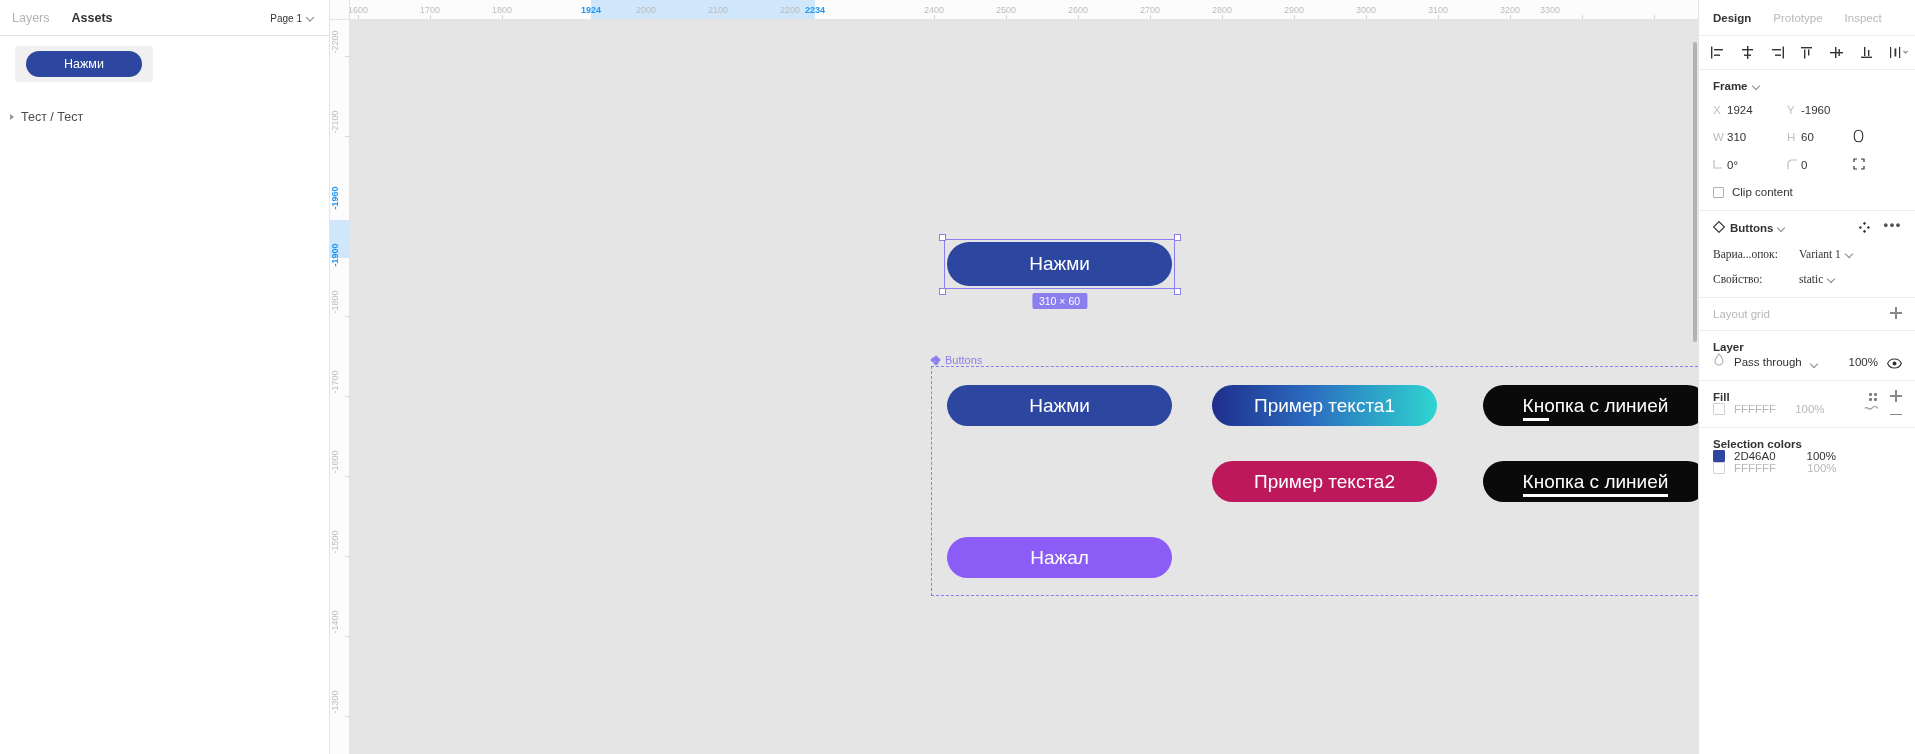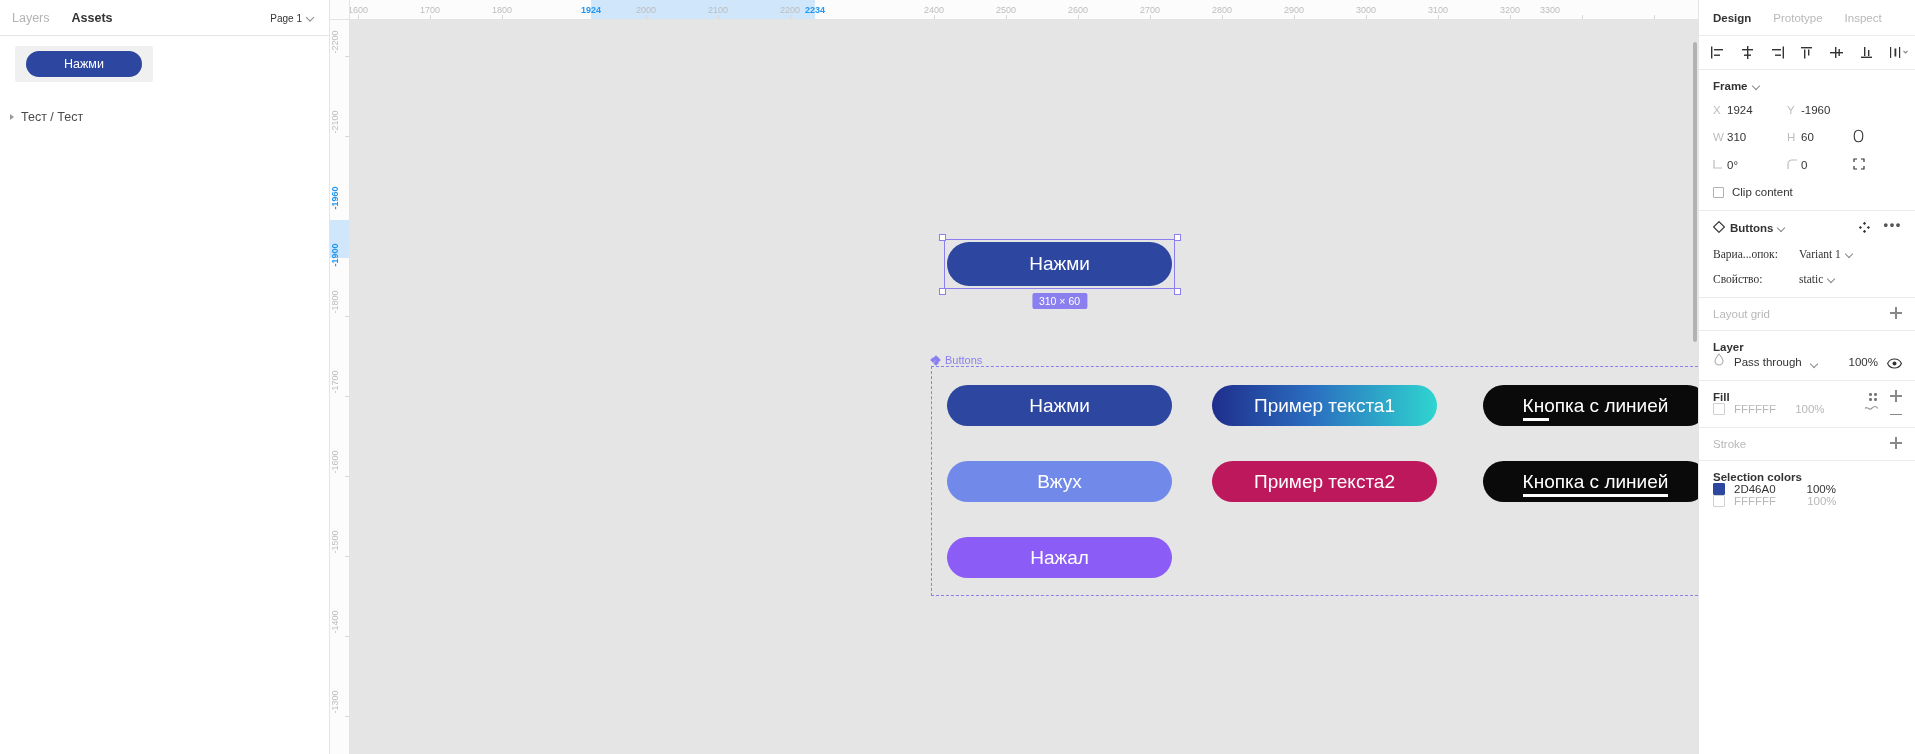--- a/index.html
+++ b/index.html
@@ -374,23 +374,20 @@
       <div class="comp-frame" id="compFrame">
           <div class="cbtn" style="left: 15px; top: 18px; width: 225px; color: rgb(255, 255, 255); background: rgb(45, 70, 160);">
             <span>Нажми</span>
           </div>
           <div class="cbtn" style="left: 280px; top: 18px; width: 225px; color: rgb(255, 255, 255); background: linear-gradient(90deg, rgb(31, 46, 140) 0%, rgb(43, 111, 192) 45%, rgb(47, 213, 208) 100%);">
             <span>Пример текста1</span>
           </div>
           <div class="cbtn" style="left: 551px; top: 18px; width: 225px; color: rgb(255, 255, 255); background: rgb(10, 10, 10);">
             <span style="position: relative;">Кнопка с линией<span style="position: absolute; left: 0px; bottom: -4px; width: 26px; height: 3px; background: rgb(255, 255, 255);"></span></span>
           </div>
-          <div class="cbtn" style="left: 15px; top: 94px; width: 225px; color: rgb(255, 255, 255); background: rgb(113, 137, 232);">
-            <span>Вжух</span>
-          </div>
           <div class="cbtn" style="left: 280px; top: 94px; width: 225px; color: rgb(255, 255, 255); background: #be185d;">
             <span>Пример текста2</span>
           </div>
           <div class="cbtn" style="left: 551px; top: 94px; width: 225px; color: rgb(255, 255, 255); background: rgb(10, 10, 10);">
             <span style="position: relative;">Кнопка с линией<span style="position: absolute; left: 0px; right: 0px; bottom: -4px; height: 3px; background: rgb(255, 255, 255);"></span></span>
           </div>
           <div class="cbtn" style="left: 15px; top: 170px; width: 225px; color: rgb(255, 255, 255); background: #8b5cf6;">
             <span>Нажал</span>
           </div>
         </div>
@@ -576,24 +573,20 @@
         <span class="pct muted" style="margin-left:10px;">100%</span>
         <span style="margin-left:auto;margin-right:22px;">
           <svg width="15" height="9" viewBox="0 0 15 9">
               <path d="M1 4.5C3 1.5 5 7 7.5 4.5S12 1.5 14 4.5" fill="none" stroke="#999" stroke-width="1.1"></path>
             </svg>
         </span>
         <span class="minus" style="top:auto;"></span>
       </div>
     </div>
 
-    <div class="rp-block" style="padding-bottom:10px;">
-      <div class="rp-head muted">Stroke</div>
-      <span class="plus"></span>
-    </div>
 
     <div class="rp-block nobd">
       <div class="rp-head">Selection colors</div>
       <div class="row-flex">
         <span class="swatch" style="background:#2D46A0;border-color:#2D46A0;"></span>
         <span class="hex">2D46A0</span>
         <span class="pct" style="margin-left:22px;">100%</span>
       </div>
       <div class="row-flex">
         <span class="swatch" style="background:#FFFFFF;"></span>

